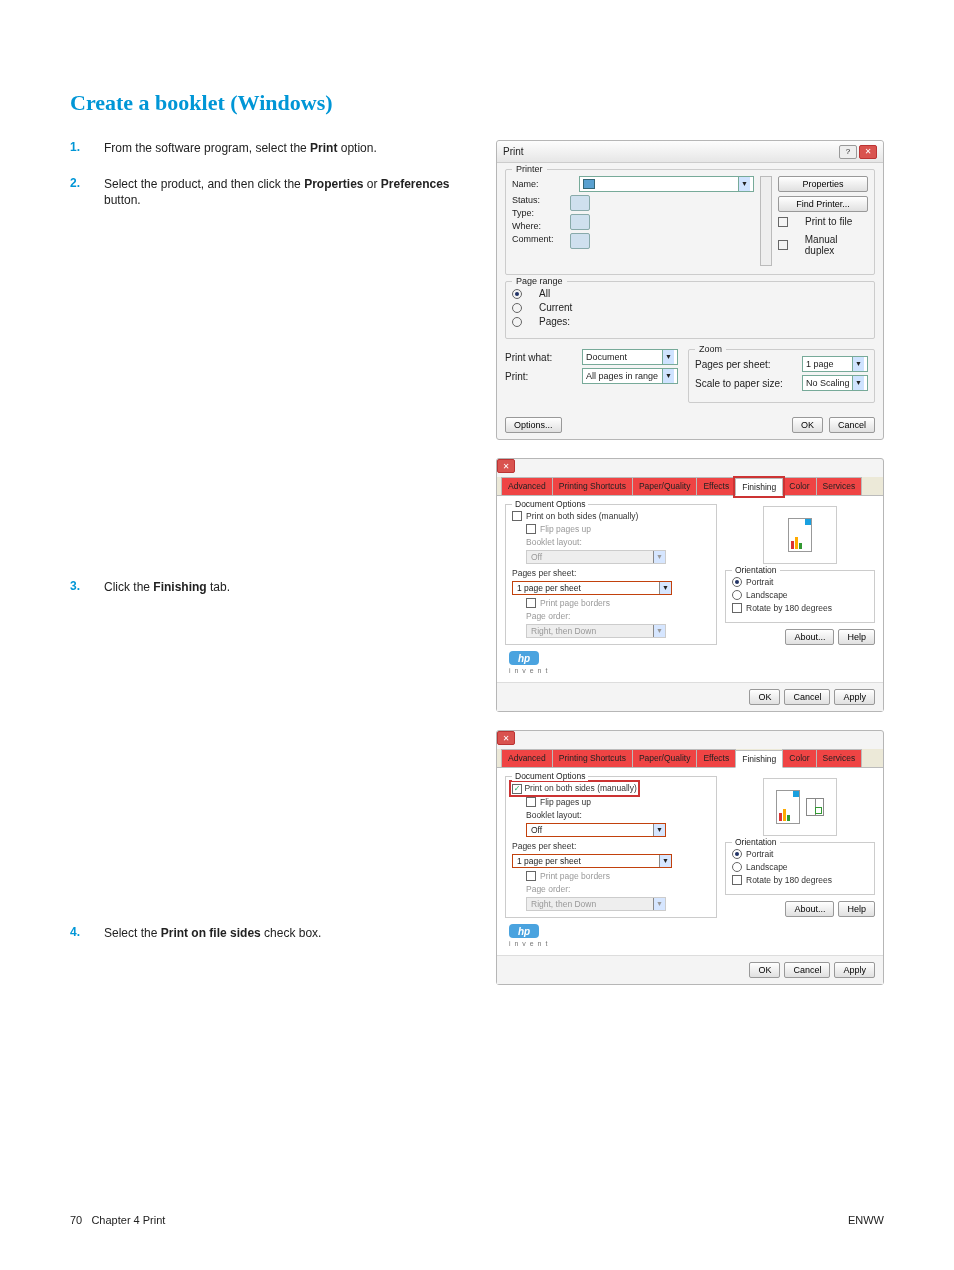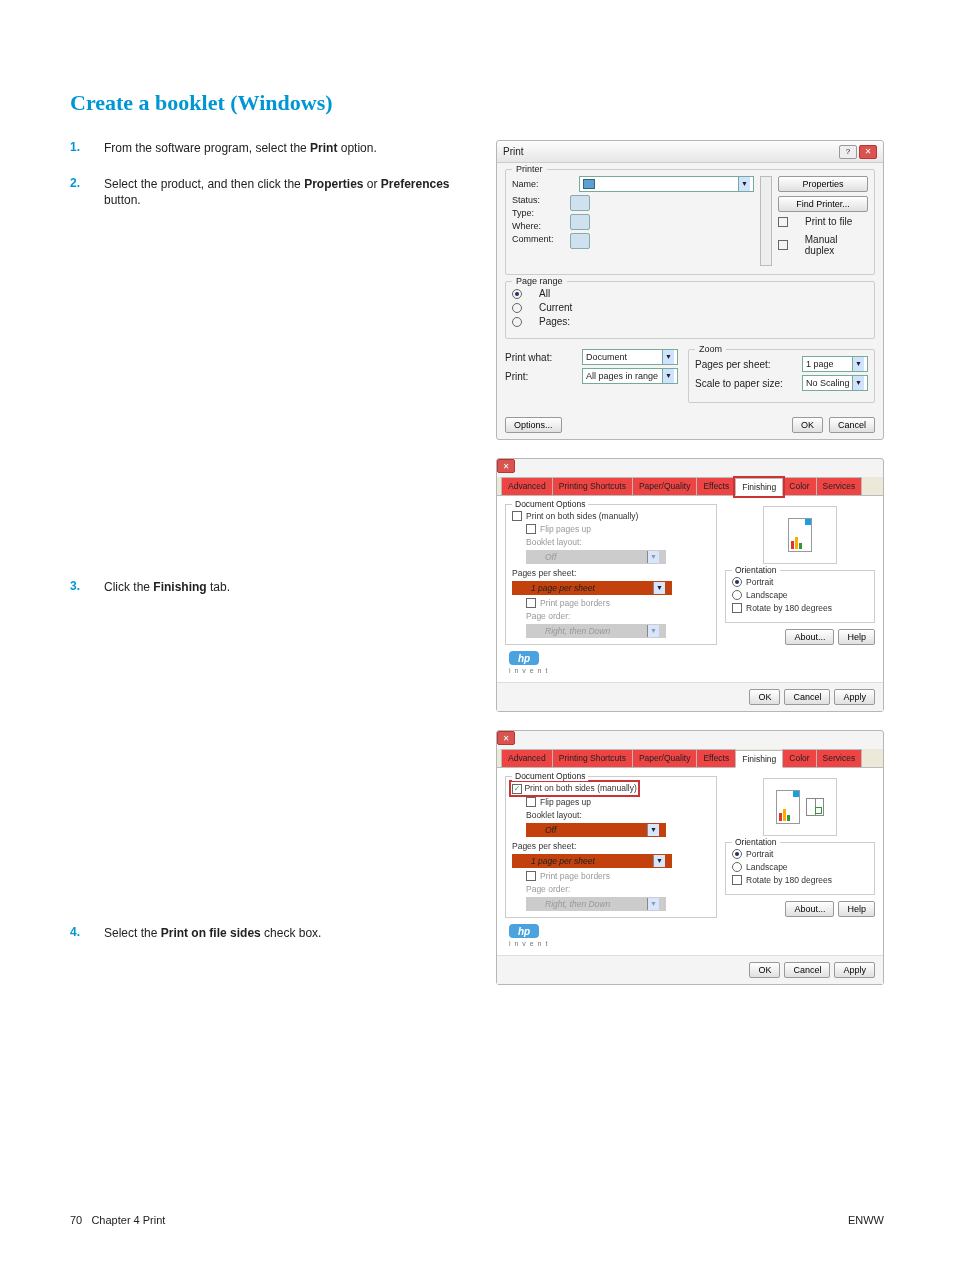--- a/index.html
+++ b/index.html
@@ -97,21 +97,21 @@
   .tab { padding:3px 6px; border:1px solid #bbb; border-bottom:none; margin-right:-1px; background:#ef4444; }
   .tab.active { background:#fff; border-bottom:1px solid #fff; position:relative; top:1px; }
   .tab.hl { outline:2px solid #c33; }
   .prop-body { background:#fff; padding:8px; display:flex; gap:8px; }
   .prop-left { flex:1; }
   .prop-right { width:150px; }
   .group { border:1px solid #ccc; padding:6px; margin-bottom:6px; position:relative; }
   .group .glabel { position:absolute; top:-6px; left:6px; background:#fff; padding:0 3px; font-size:8.5px; }
   .opt-row { display:flex; align-items:center; gap:4px; margin-bottom:3px; font-size:8.5px; color:#333; }
   .opt-row.disabled { color:#999; }
-  .combo { border:7px solid #c2410c; background:#fff; height:14px; display:flex; align-items:center; justify-content:space-between; padding-left:12px; font-size:8.5px;font-style:italic; }
+  .combo { border:1px solid #c2410c; background:#fff; height:14px; display:flex; align-items:center; justify-content:space-between; padding-left:4px; font-size:8.5px; }
   .combo.disabled { background:#eee; color:#999; border-color:#ccc; }
   .combo .cdd { width:12px; height:12px; background:#d6e6ff; border-left:1px solid #888; font-size:7px; text-align:center; line-height:12px;}
   .preview { width:74px; height:58px; border:1px solid #ccc; margin:2px auto 6px auto; background:#fff; display:flex; align-items:center; justify-content:center; gap:2px; }
   .preview .sheet { width:24px; height:34px; border:1px solid #999; background:#fff; position:relative; }
   .preview .sheet .bars { position:absolute; bottom:2px; left:2px; right:2px; display:flex; gap:1px; align-items:flex-end; height:16px;}
   .preview .sheet .bars span:nth-child(1){width:3px;height:8px;background:#d33;}
   .preview .sheet .bars span:nth-child(2){width:3px;height:12px;background:#fa0;}
   .preview .sheet .bars span:nth-child(3){width:3px;height:6px;background:#393;}
   .preview .corner { position:absolute; top:0; right:0; width:6px; height:6px; background:#19a0e0; }
   .hp-logo { width:30px; height:14px; background:#4aa3df; border-radius:4px; display:flex; align-items:center; justify-content:center; color:#fff; font-style:italic; font-weight:bold; font-size:10px; margin:6px 0 2px 4px;}

